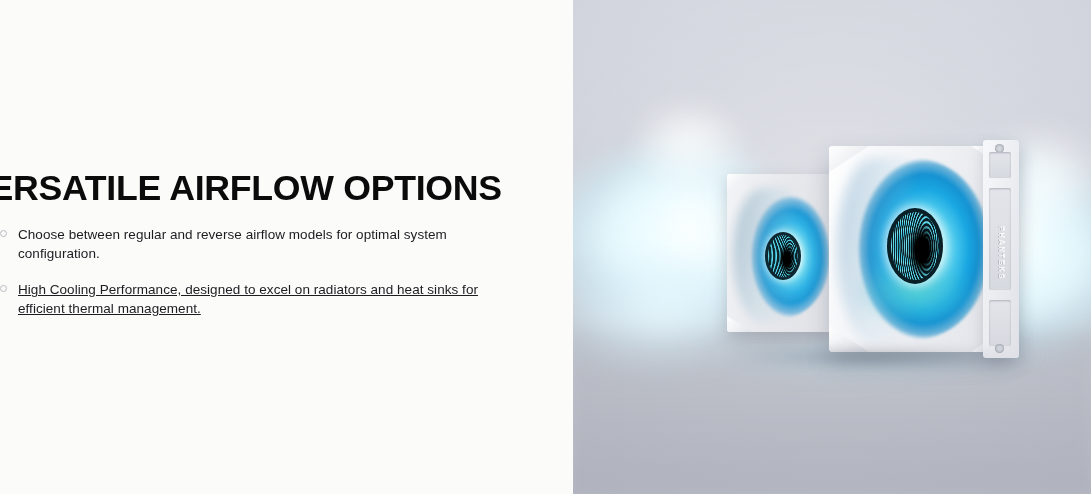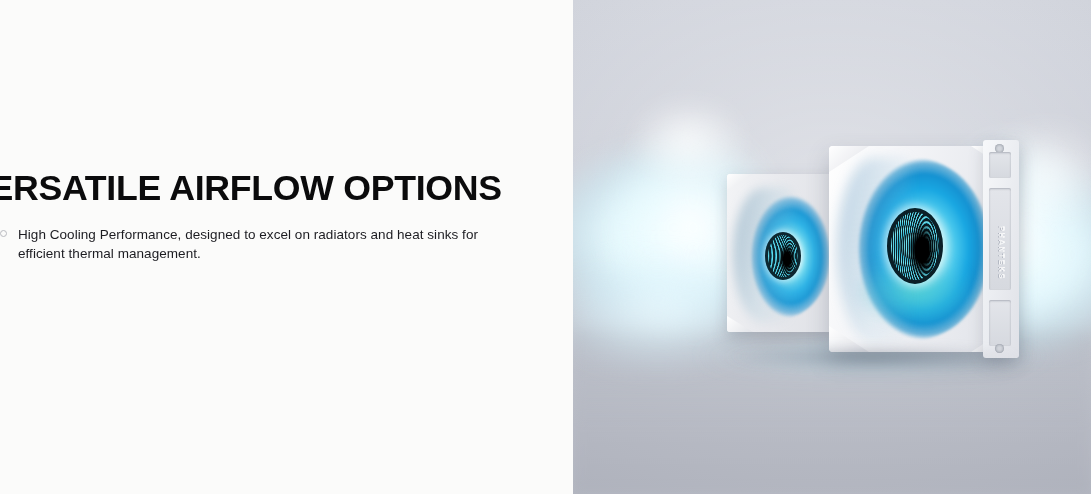--- a/index.html
+++ b/index.html
@@ -58,21 +58,21 @@
   .bullet-item {
     position: relative;
     padding-left: 18px;
     margin-bottom: 17px;
     font-size: 13.5px;
     line-height: 19px;
     color: #1c1c21;
     max-width: 500px;
     letter-spacing: 0.05px;
   }
-  .bullet-item:last-child { margin-bottom: 16px; }
+  .bullet-item:last-child { margin-bottom: 16px; text-decoration: underline; }
 
   .bullet-marker {
     position: absolute;
     left: 0;
     top: 5px;
     width: 7px;
     height: 7px;
     border: 1.5px solid #b9bac0;
     border-radius: 50%;
     background: transparent;
@@ -357,20 +357,24 @@
 
 <div class="page">
 
   <section class="copy-panel">
     <div class="copy-inner">
 
       <h1 class="headline">VERSATILE AIRFLOW OPTIONS</h1>
 
       <ul class="bullets">
 
+        <li class="bullet-item">
+          <span class="bullet-marker"></span>
+          <span>Choose between regular and reverse airflow models for optimal system configuration.</span>
+        </li>
 
         <li class="bullet-item">
           <span class="bullet-marker"></span>
           <span>High Cooling Performance, designed to excel on radiators and heat sinks for efficient thermal management.</span>
         </li>
 
       </ul>
     </div>
   </section>
 

